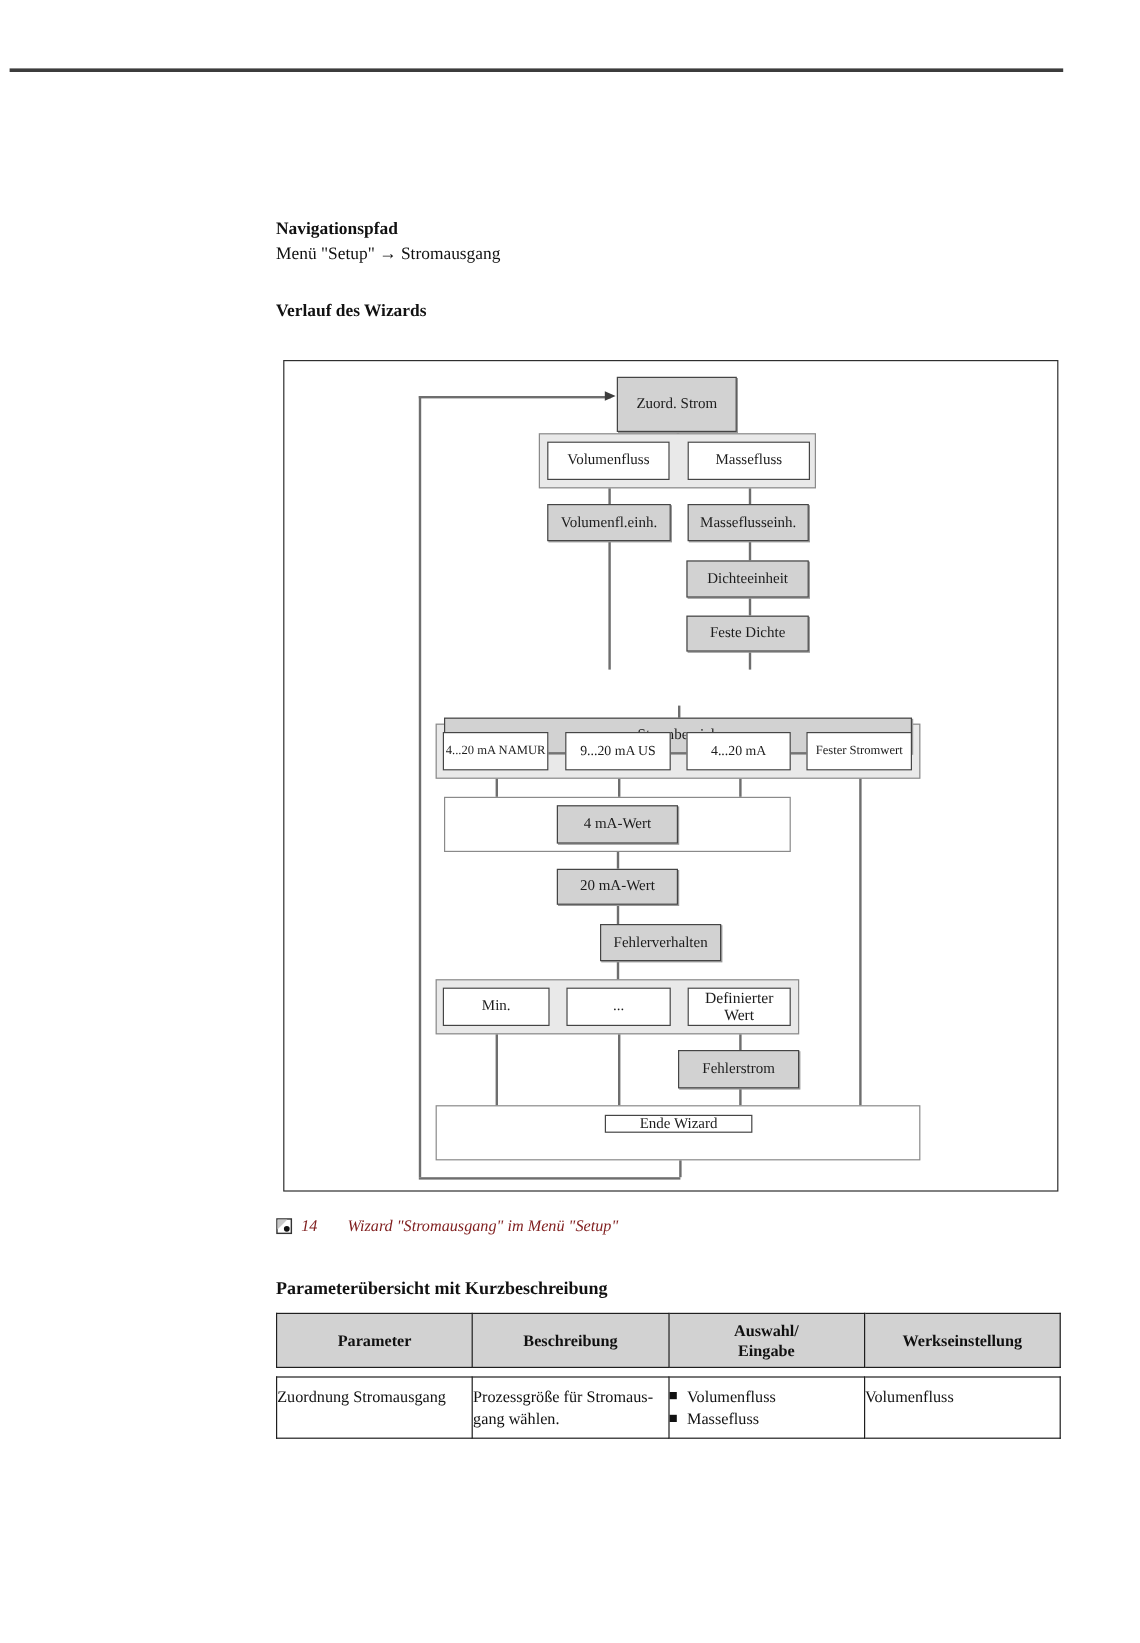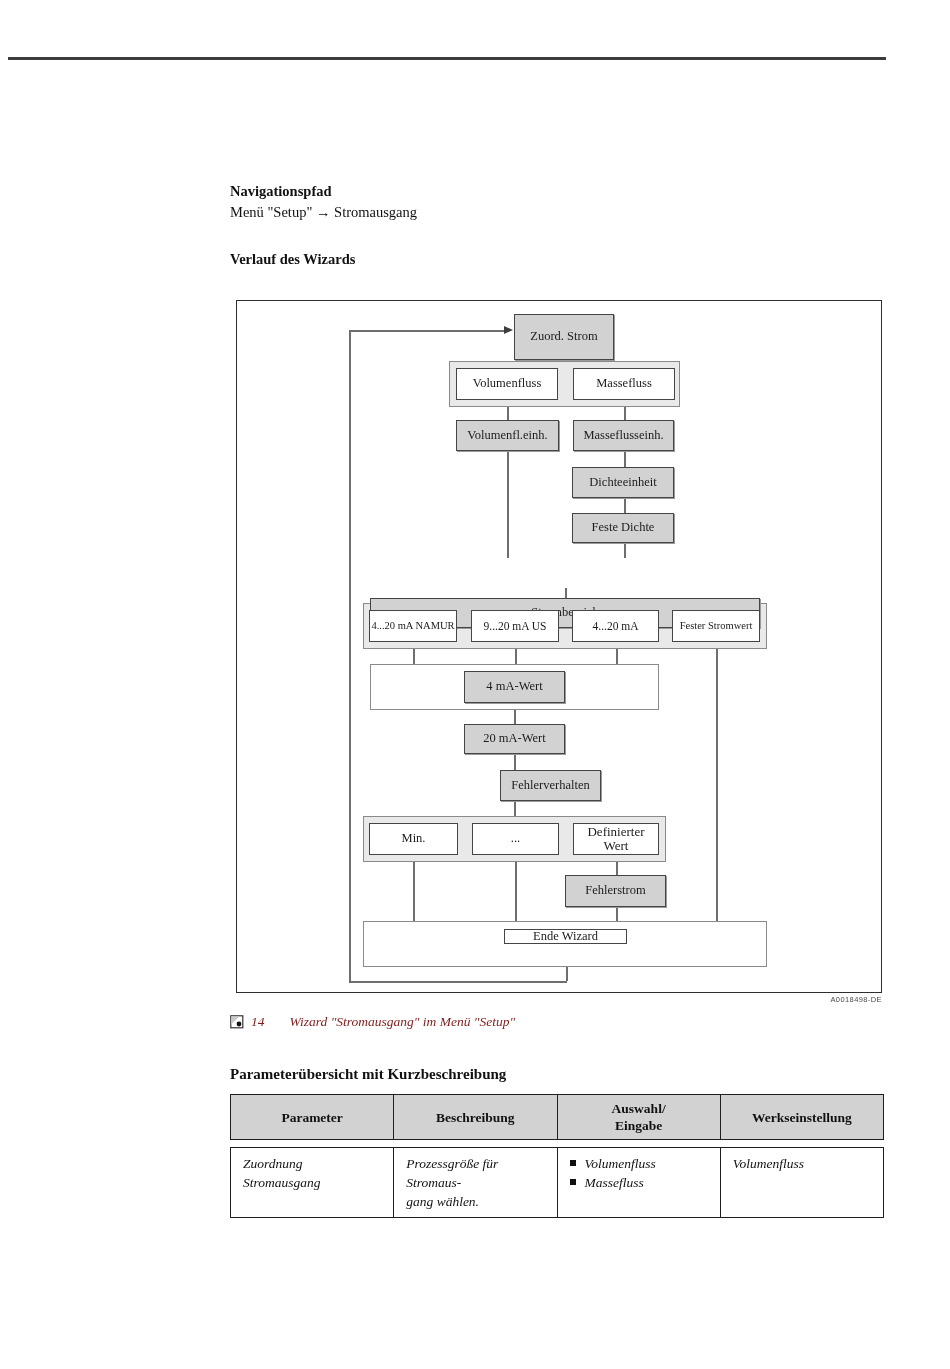--- a/index.html
+++ b/index.html
@@ -44,21 +44,21 @@
   .caption .fignum { margin-left:7px; }
   .caption .captext { margin-left:25px; }
 
   .tablehead { position:absolute; top:1066px; left:230px; font-size:15px; font-weight:bold; }
   table { border-collapse:collapse; table-layout:fixed; width:654px; background:#fff; }
   .thead-tbl { position:absolute; top:1094px; left:230px; }
   .tbody-tbl { position:absolute; top:1147px; left:230px; }
   .thead-tbl td { border:1.6px solid #1f1f1f; background:#d2d2d2; text-align:center; vertical-align:middle;
     font-weight:bold; font-size:13.5px; height:45px; padding:4px 6px; white-space:pre-line; line-height:17px; }
   .tbody-tbl td { border:1.6px solid #1f1f1f; background:#fff; text-align:left; vertical-align:top;
-    font-size:13.5px; height:46px; padding:6px 12px; line-height:19px;font-style:italic; }
+    font-size:13.5px; height:46px; padding:6px 0; line-height:19px; }
   .preline { white-space:pre-line; }
   .bullet-row { display:flex; align-items:baseline; }
   .sqbullet { width:6px; height:6px; background:#111; display:inline-block; margin-right:9px; flex:none;
     position:relative; top:-2px; }
 </style>
 </head>
 <body>
 
 <div class="page">
 
@@ -119,21 +119,20 @@
       <div class="nd w" style="left:435px; top:309px; width:88px; height:32px; font-size:10.5px;">Fester Stromwert</div>
       <div class="nd g" style="left:227px; top:370px; width:101px; height:32px;">4 mA-Wert</div>
       <div class="nd g" style="left:227px; top:423px; width:101px; height:30px;">20 mA-Wert</div>
       <div class="nd g" style="left:227px; top:469px; width:101px; height:31px;margin-left:36px;">Fehlerverhalten</div>
       <div class="nd w" style="left:132px; top:522px; width:89px; height:32px;">Min.</div>
       <div class="nd w" style="left:235px; top:522px; width:87px; height:32px;">...</div>
       <div class="nd w" style="left:336px; top:522px; width:86px; height:32px; font-size:13px;">Definierter Wert</div>
       <div class="nd g" style="left:328px; top:574px; width:101px; height:32px;">Fehlerstrom</div>
       <div class="nd w" style="left:267px; top:628px; width:123px; height:15px;">Ende Wizard</div>
     </div>
-    <div class="artid">A0018498-DE</div>
   </div>
 
   <div class="caption">
     <svg width="14" height="14" viewBox="0 0 14 14">
       <rect x="0.8" y="0.8" width="12" height="12" fill="#ffffff" stroke="#333" stroke-width="1.2"></rect>
       <path d="M1.2 1.2 L9.5 1.2 L1.2 9.5 Z" fill="#c9c9c9"></path>
       <circle cx="9" cy="9" r="2.4" fill="#111"></circle>
     </svg>
     <span class="fignum">14</span>
     <span class="captext">Wizard "Stromausgang" im Menü "Setup"</span>

